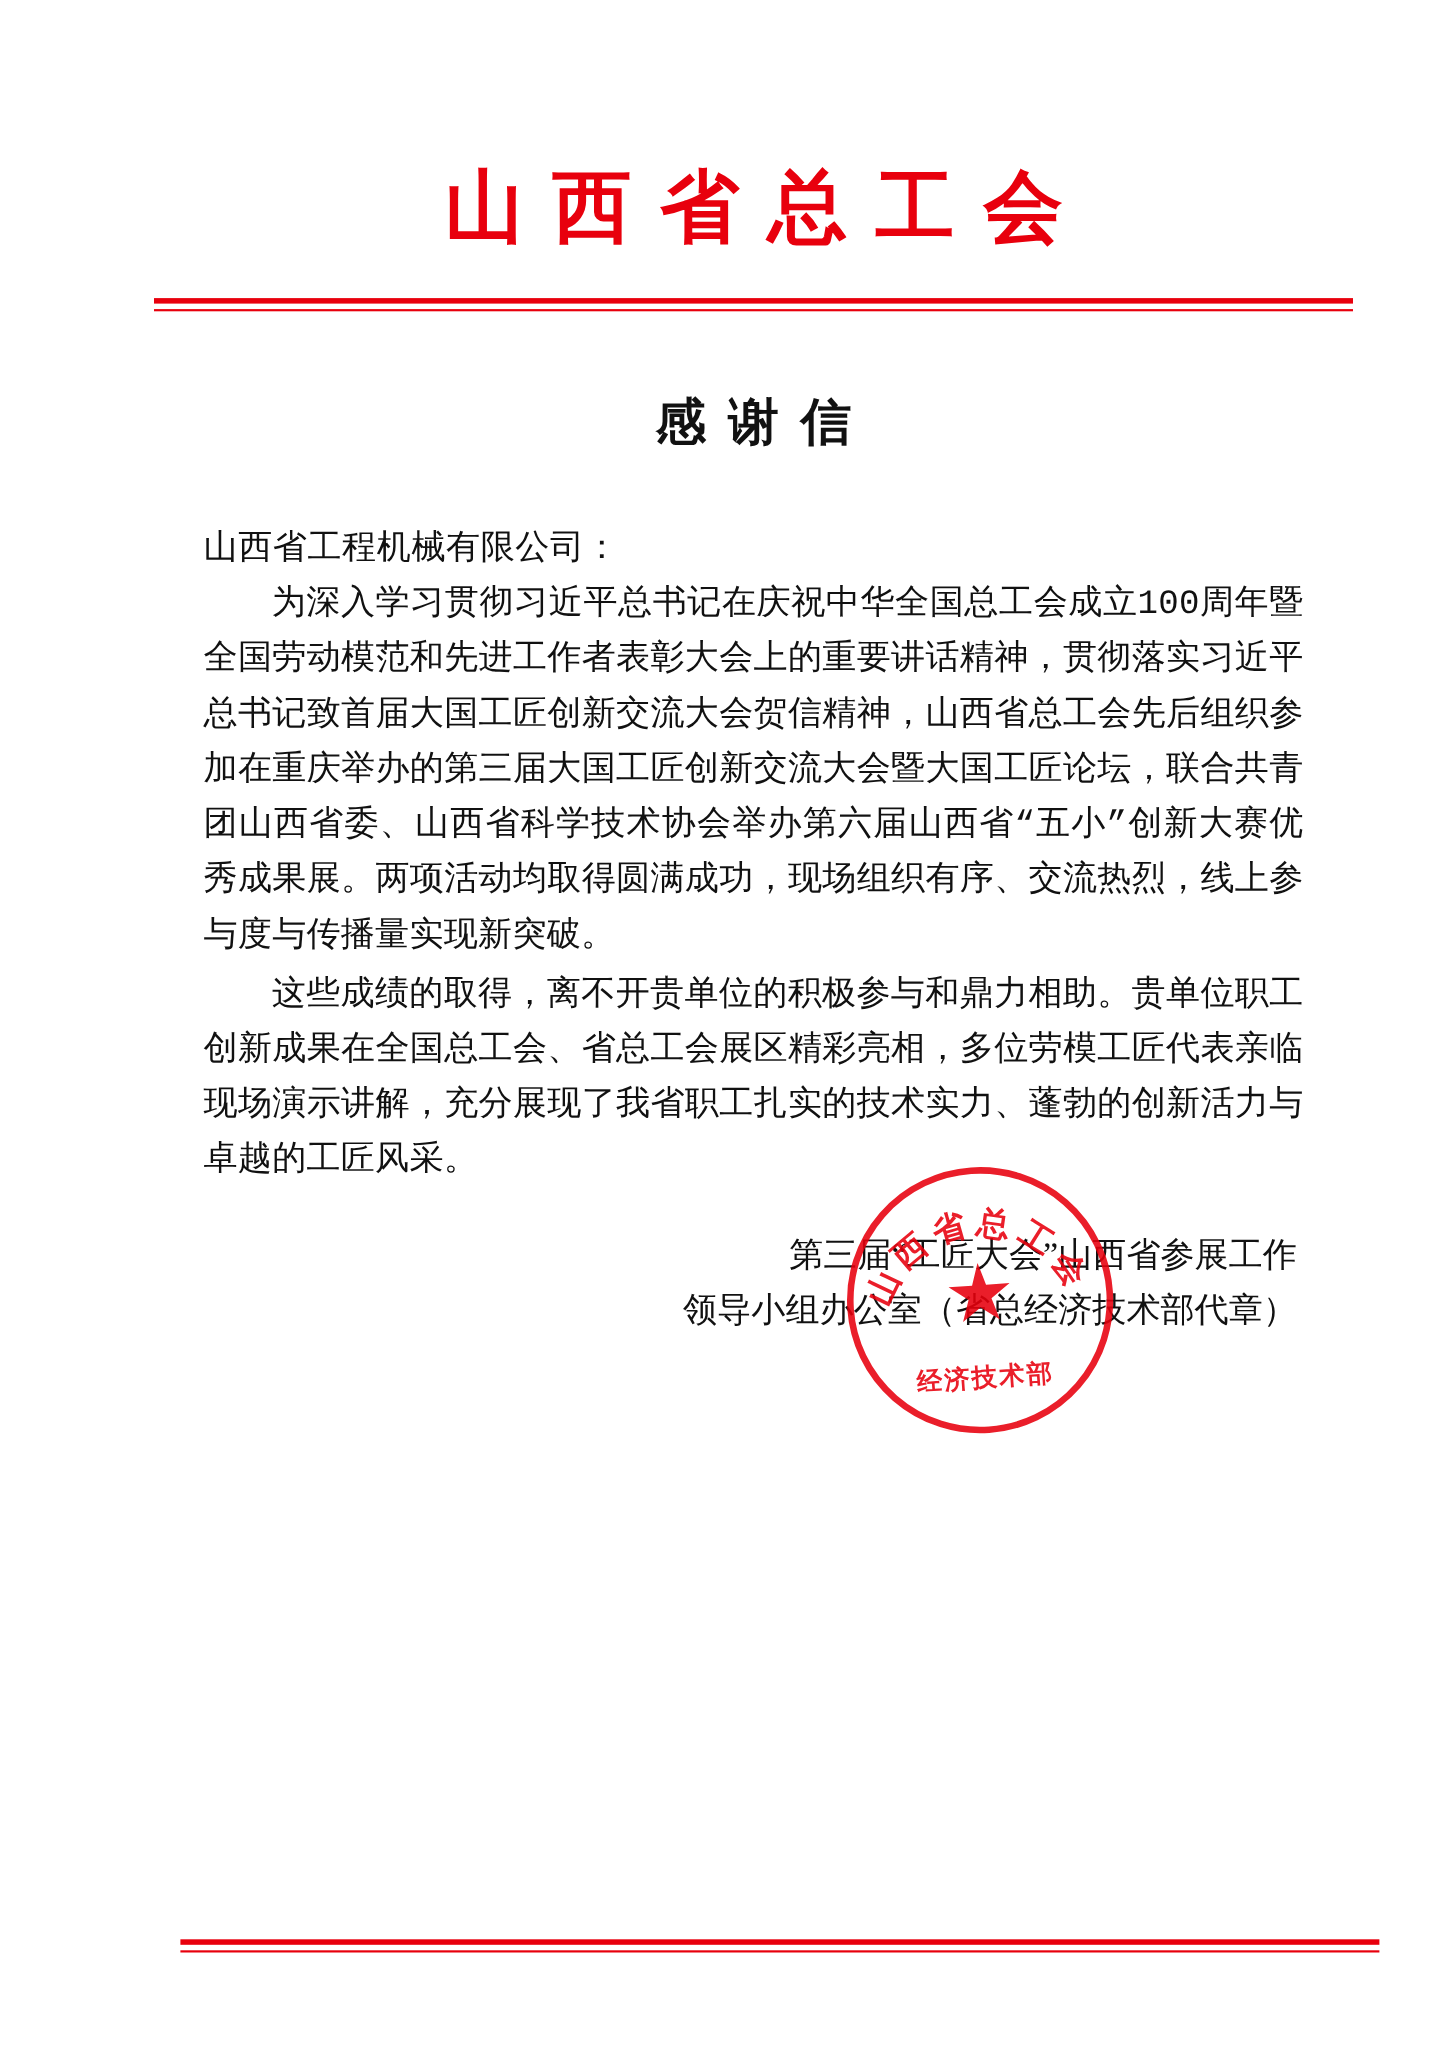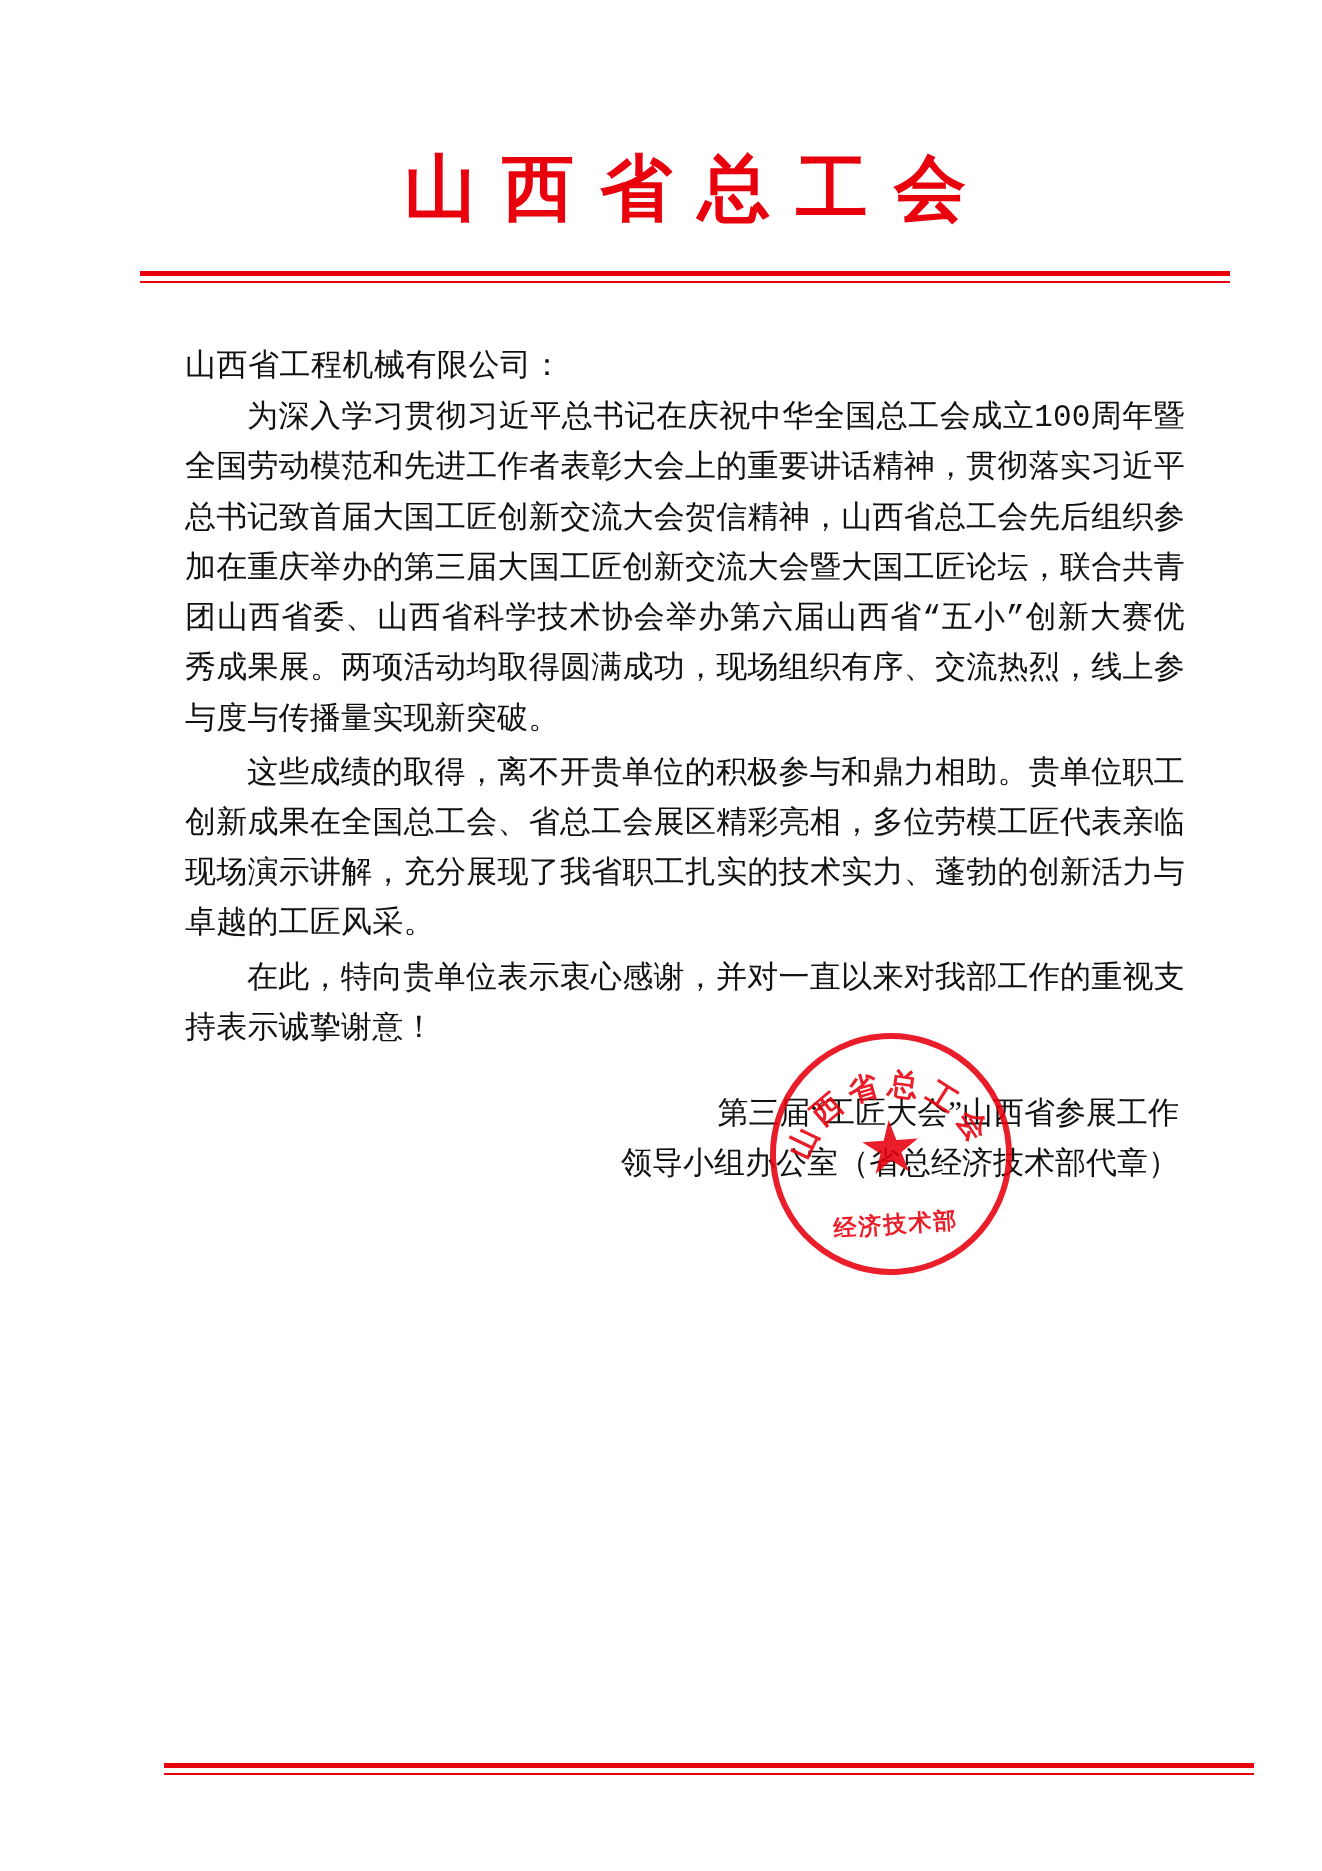--- a/index.html
+++ b/index.html
@@ -177,26 +177,26 @@
   <div class="letterhead">
     <div class="org-title">山西省总工会</div>
   </div>
 
   <div class="rule-group">
     <div class="rule-thick"></div>
     <div class="rule-gap"></div>
     <div class="rule-thin"></div>
   </div>
 
+  <div class="doc-title">感谢信</div>
 
   <div class="body-wrap">
     <div class="salutation">山西省工程机械有限公司：</div>
     <div class="para">为深入学习贯彻习近平总书记在庆祝中华全国总工会成立100周年暨全国劳动模范和先进工作者表彰大会上的重要讲话精神，贯彻落实习近平总书记致首届大国工匠创新交流大会贺信精神，山西省总工会先后组织参加在重庆举办的第三届大国工匠创新交流大会暨大国工匠论坛，联合共青团山西省委、山西省科学技术协会举办第六届山西省“五小”创新大赛优秀成果展。两项活动均取得圆满成功，现场组织有序、交流热烈，线上参与度与传播量实现新突破。</div>
     <div class="para">这些成绩的取得，离不开贵单位的积极参与和鼎力相助。贵单位职工创新成果在全国总工会、省总工会展区精彩亮相，多位劳模工匠代表亲临现场演示讲解，充分展现了我省职工扎实的技术实力、蓬勃的创新活力与卓越的工匠风采。</div>
-    <div class="para">在此，特向贵单位表示衷心感谢，并对一直以来对我部工作的重视支持表示诚挚谢意！</div>
   </div>
 
   <div class="signature">
     <div class="sig-line l1">第三届“工匠大会”山西省参展工作</div>
     <div class="sig-line l2">领导小组办公室（省总经济技术部代章）</div>
 
     <div class="seal">
       <svg class="arc" viewBox="0 0 230 230">
         <defs>
           <path id="arcpath" d="M 28,130 A 88,88 0 0 1 202,130" fill="none"></path>

